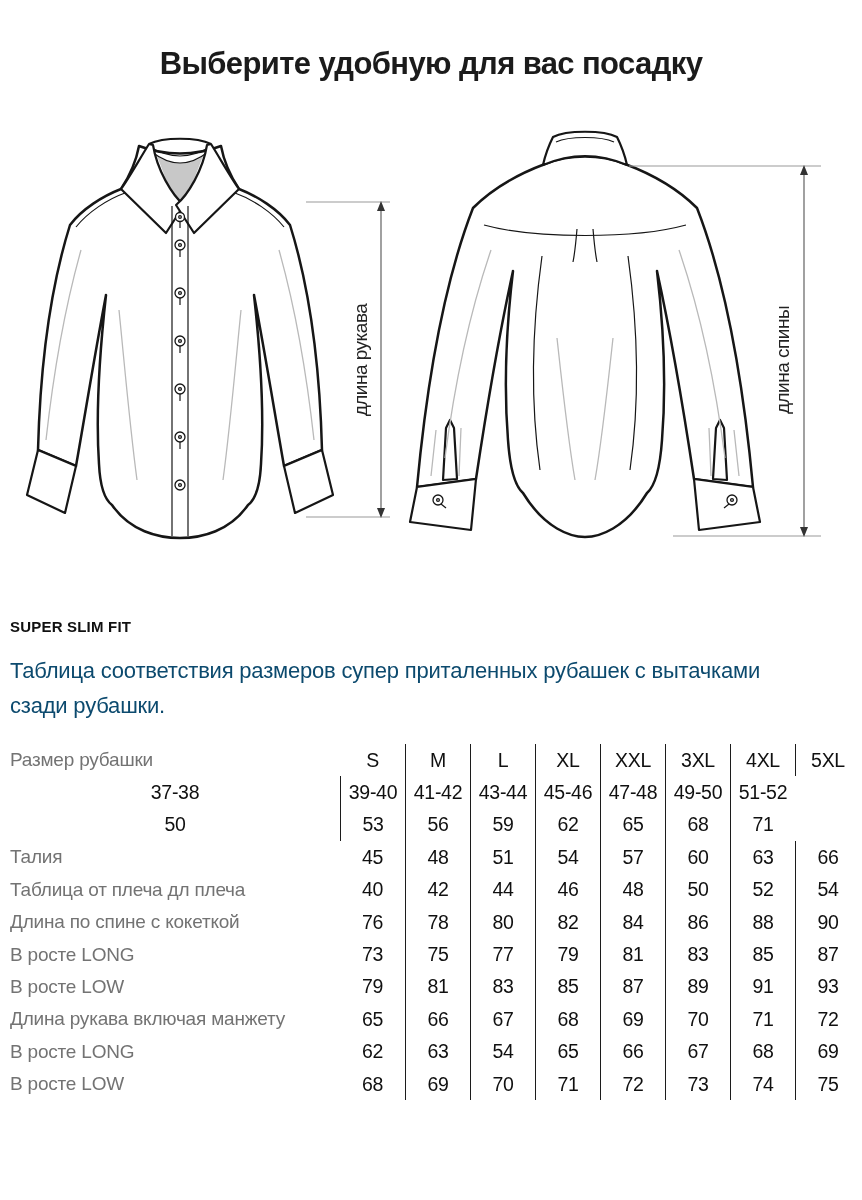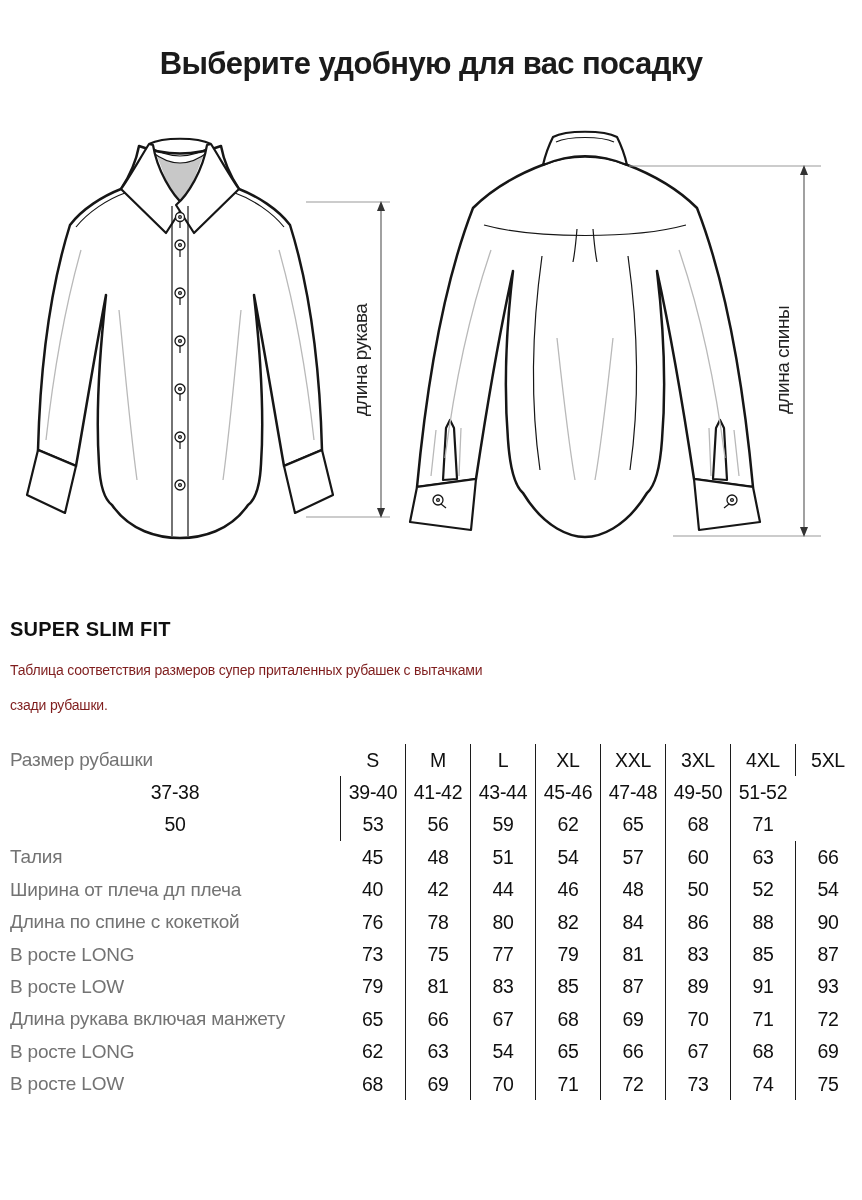--- a/index.html
+++ b/index.html
@@ -6,25 +6,25 @@
   .page{
     position:relative;width:862px;height:1200px;background:#ffffff;
     font-family:"Liberation Sans",sans-serif;color:#151515;overflow:hidden;
   }
   .title{
     position:absolute;top:46px;left:0;width:100%;text-align:center;
     font-size:31px;font-weight:bold;letter-spacing:-0.6px;color:#1b1b1b;
   }
   .fit-heading{
     position:absolute;top:618px;left:10px;
-    font-size:20px;font-weight:bold;letter-spacing:0.2px;color:#101010;
+    font-size:15px;font-weight:bold;letter-spacing:0.2px;color:#101010;
   }
   .fit-desc{
     position:absolute;top:653px;left:10px;width:800px;
-    font-size:14px;line-height:35px;color:#7f1d1d;letter-spacing:-0.2px;
+    font-size:22px;line-height:35px;color:#0c4a6e;letter-spacing:-0.2px;
   }
   .size-table{position:absolute;left:10px;top:744px;width:850px;}
   .trow{display:grid;grid-template-columns:330px repeat(8,65px);height:32.4px;align-items:stretch;}
   .tlabel{
     font-size:19px;letter-spacing:-0.2px;display:flex;align-items:center;
     white-space:nowrap;color:#737373;
   }
   .tcell{
     font-size:19.5px;display:flex;align-items:center;justify-content:center;
     color:#101010;letter-spacing:-0.3px;
@@ -232,21 +232,21 @@
         <div class="tcell">45</div>
         <div class="tcell sep">48</div>
         <div class="tcell sep">51</div>
         <div class="tcell sep">54</div>
         <div class="tcell sep">57</div>
         <div class="tcell sep">60</div>
         <div class="tcell sep">63</div>
         <div class="tcell sep">66</div>
       </div>
       <div class="trow">
-        <div class="tlabel">Ширина от плеча дл плеча</div>
+        <div class="tlabel">Таблица от плеча дл плеча</div>
         <div class="tcell">40</div>
         <div class="tcell sep">42</div>
         <div class="tcell sep">44</div>
         <div class="tcell sep">46</div>
         <div class="tcell sep">48</div>
         <div class="tcell sep">50</div>
         <div class="tcell sep">52</div>
         <div class="tcell sep">54</div>
       </div>
       <div class="trow">

